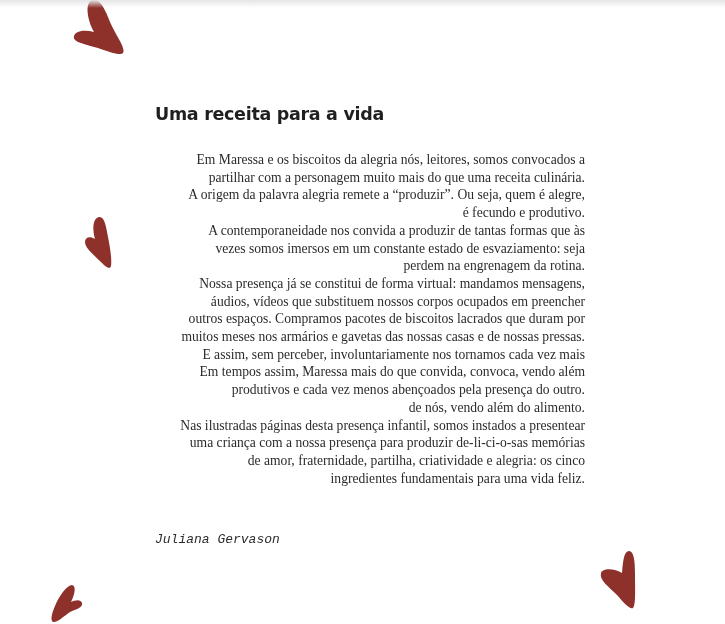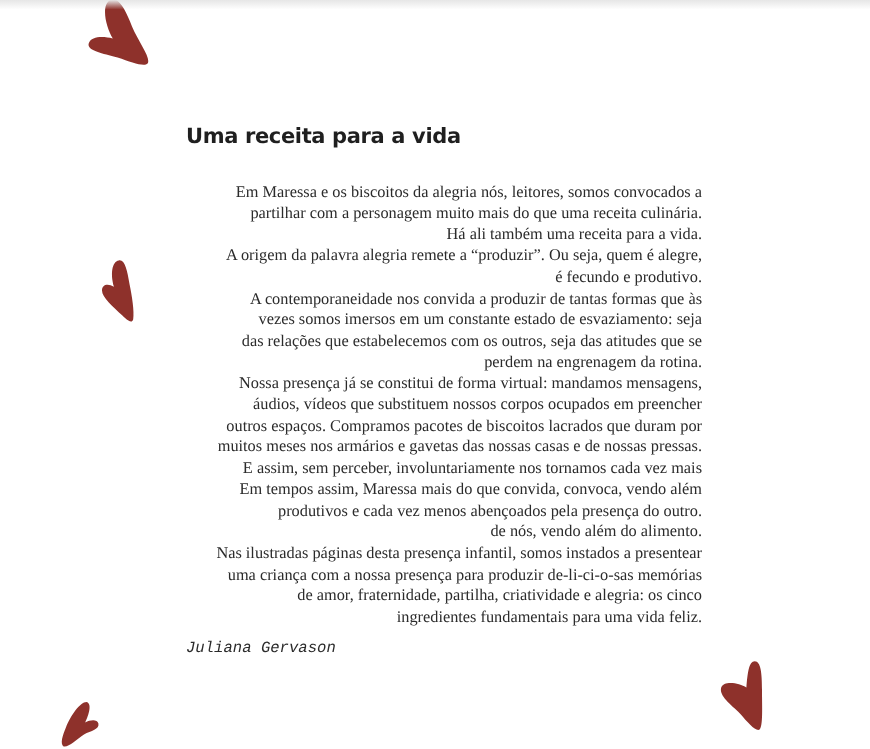--- a/index.html
+++ b/index.html
@@ -101,26 +101,24 @@
     <svg width="42" height="64" viewBox="0 0 42 64">
       <path d="M32 2 C27 2 26 12 25 24 C19 20 6 18 4 24 C2 31 12 38 20 46 C26 53 33 61 36 59 C39 56 38 40 38 26 C38 12 37 2 32 2 Z" fill="#8e312b"></path>
     </svg>
   </div>
 
   <h1 class="title">Uma receita para a vida</h1>
 
   <div class="body-text">
     <span class="line">Em Maressa e os biscoitos da alegria nós, leitores, somos convocados a</span>
     <span class="line">partilhar com a personagem muito mais do que uma receita culinária.</span>
-    <span class="line">Há ali também uma receita para a vida.</span>
     <span class="line">A origem da palavra alegria remete a “produzir”. Ou seja, quem é alegre,</span>
     <span class="line">é fecundo e produtivo.</span>
     <span class="line">A contemporaneidade nos convida a produzir de tantas formas que às</span>
     <span class="line">vezes somos imersos em um constante estado de esvaziamento: seja</span>
-    <span class="line">das relações que estabelecemos com os outros, seja das atitudes que se</span>
     <span class="line">perdem na engrenagem da rotina.</span>
     <span class="line">Nossa presença já se constitui de forma virtual: mandamos mensagens,</span>
     <span class="line">áudios, vídeos que substituem nossos corpos ocupados em preencher</span>
     <span class="line">outros espaços. Compramos pacotes de biscoitos lacrados que duram por</span>
     <span class="line">muitos meses nos armários e gavetas das nossas casas e de nossas pressas.</span>
     <span class="line">E assim, sem perceber, involuntariamente nos tornamos cada vez mais</span>
     <span class="line">Em tempos assim, Maressa mais do que convida, convoca, vendo além</span>
     <span class="line">produtivos e cada vez menos abençoados pela presença do outro.</span>
     <span class="line">de nós, vendo além do alimento.</span>
     <span class="line">Nas ilustradas páginas desta presença infantil, somos instados a presentear</span>

